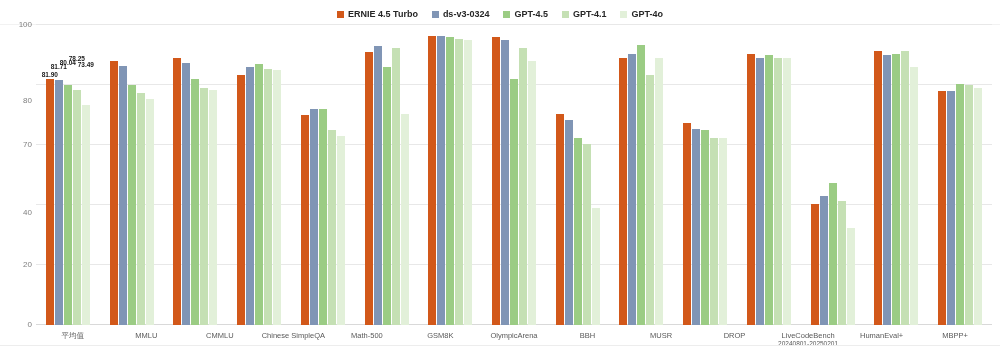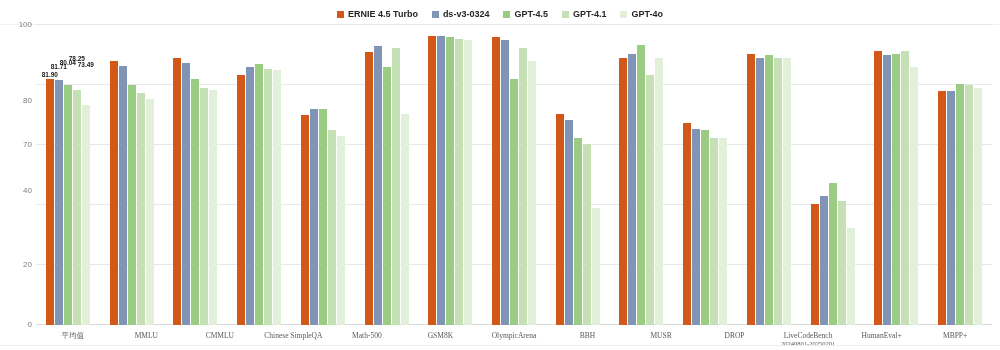--- a/index.html
+++ b/index.html
@@ -130,21 +130,20 @@
     height: 23px;
     display: flex;
   }
   .xlabel {
     flex: 1 1 0;
     text-align: center;
     font-size: 7.5px;
     color: #595959;
     line-height: 9px;
     padding-top: 4px;
-    font-family: Liberation Serif, serif;
   }
   .xlabel .sub {
     display: block;
     font-size: 6.5px;
     line-height: 8px;
   }
   #bottom-rule {
     position: absolute;
     left: 0;
     top: 345px;
@@ -187,21 +186,21 @@
       </div>
       <div class="legend-item">
         <span class="legend-swatch" style="background: rgb(226, 240, 217);"></span>
         <span class="legend-label">GPT-4o</span>
       </div>
     </div>
 
   <div id="yaxis">
       <div class="ytick" style="top: 300px;">0</div>
       <div class="ytick" style="top: 240px;">20</div>
-      <div class="ytick" style="top: 166px;">40</div>
+      <div class="ytick" style="top: 188px;">40</div>
       <div class="ytick" style="top: 120px;">70</div>
       <div class="ytick" style="top: 76px;">80</div>
       <div class="ytick" style="top: 0px;">100</div>
     </div>
 
   <div id="plot">
     <div id="gridlines">
         <div class="gridline baseline" style="bottom: 0%;"></div>
         <div class="gridline" style="bottom: 20%;"></div>
         <div class="gridline" style="bottom: 40%;"></div>

